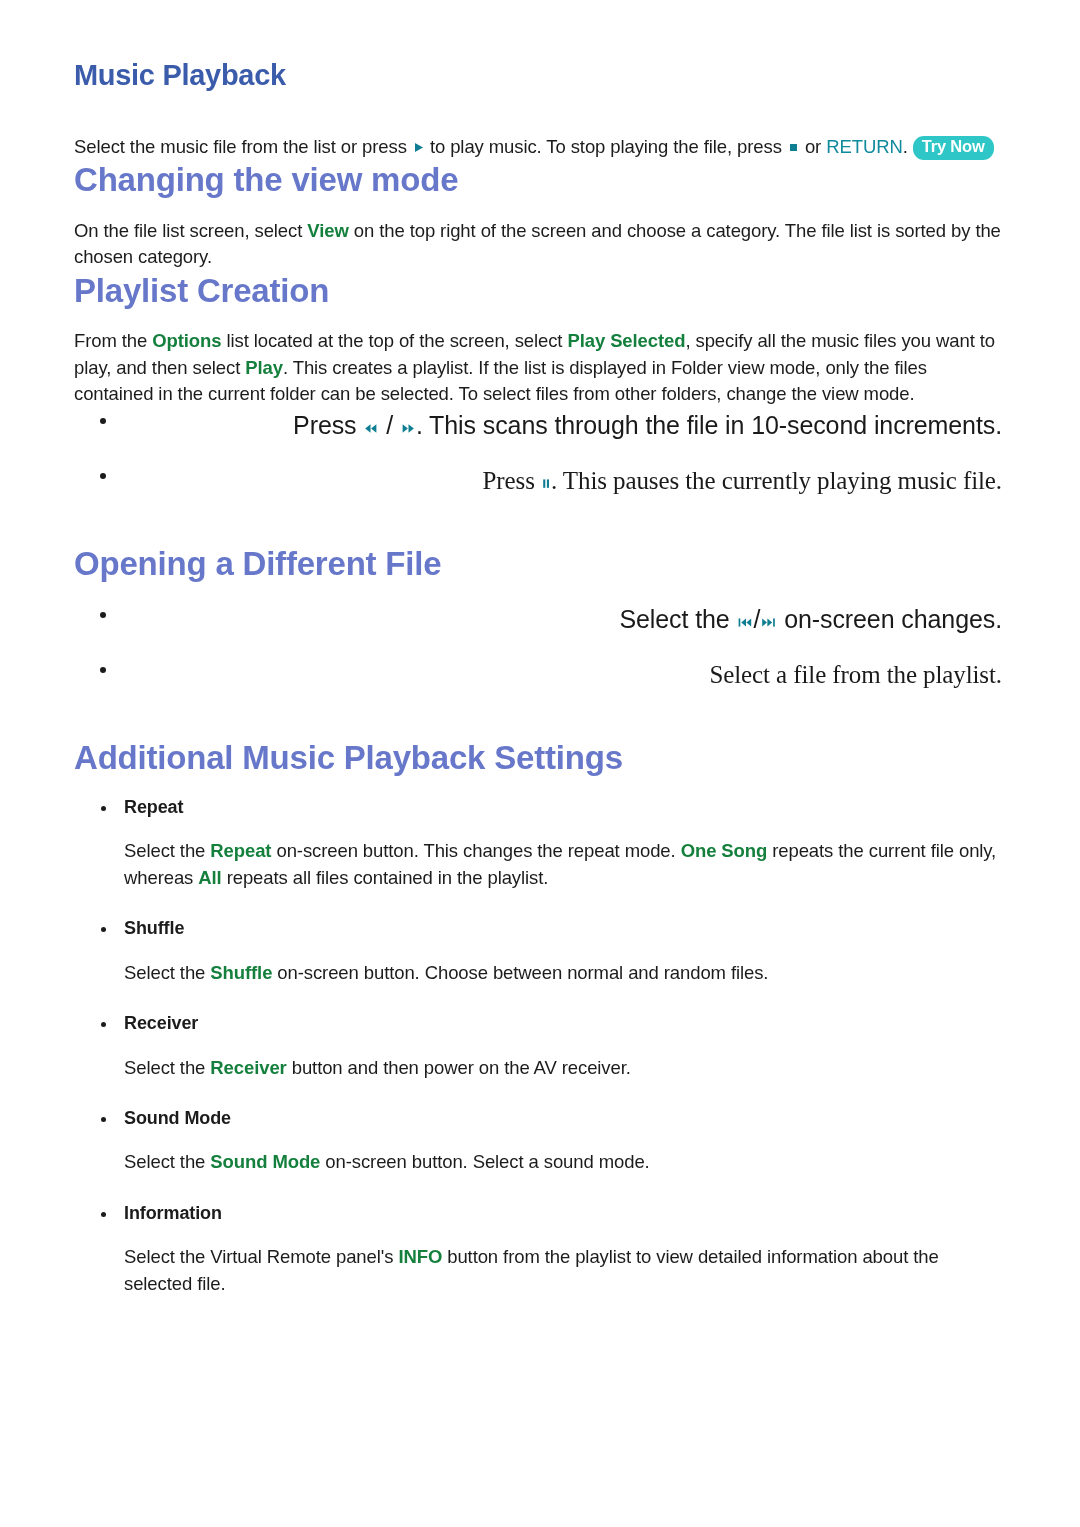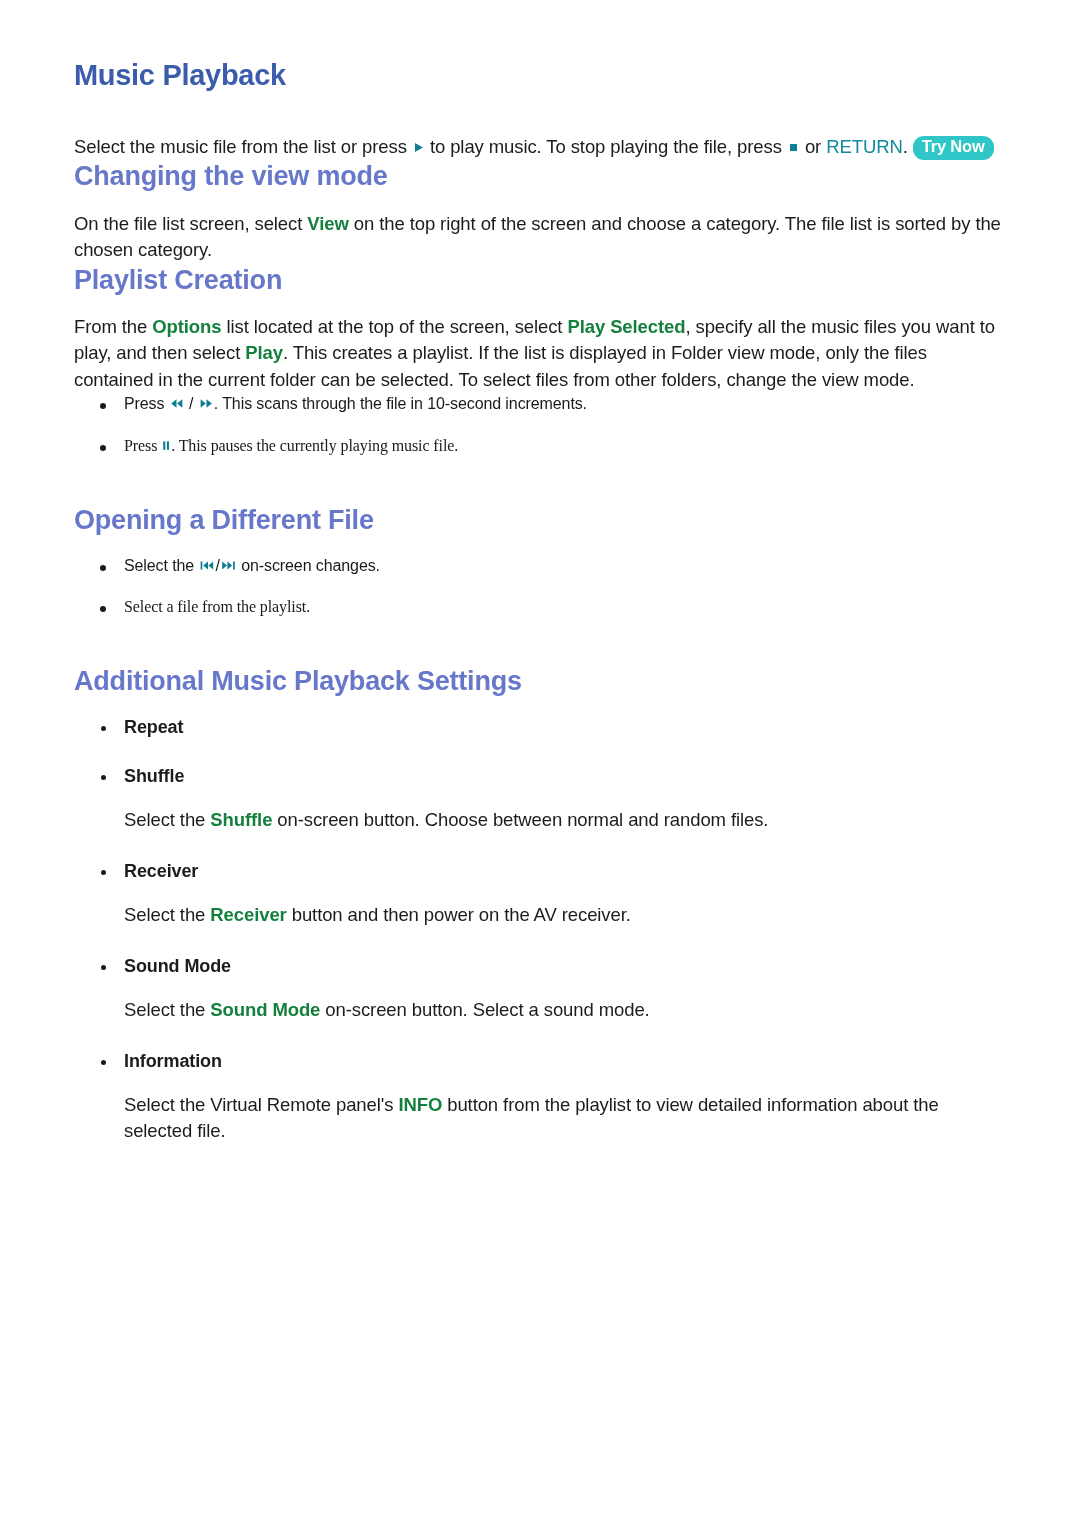--- a/index.html
+++ b/index.html
@@ -27,21 +27,21 @@
   .page-title {
     font-size: 29px;
     font-weight: bold;
     color: #3a5cab;
     letter-spacing: -0.3px;
     margin: 0 0 42px 0;
     line-height: 1.1;
   }
 
   h2.section-heading {
-    font-size: 27px;
+    font-size: 33px;
     font-weight: bold;
     color: #6777c9;
     letter-spacing: -0.2px;
     margin: 0 0 18px 0;
     line-height: 1.2;
   }
 
   
   p.body-text {
     font-size: 18.5px;
@@ -83,24 +83,25 @@
 
   
   ul.bullets {
     list-style: none;
     margin: 0;
     padding: 0;
   }
   ul.bullets > li {
     position: relative;
     padding-left: 50px;
-    font-size: 16px;
+    font-size: 25px;
     line-height: 1.43;
     margin-bottom: 19px;
     letter-spacing: -0.1px;
+    text-align: right;
   }
   ul.bullets > li:last-child { margin-bottom: 0; font-family: Liberation Serif, serif; }
   ul.bullets > li::before {
     content: "";
     position: absolute;
     left: 26px;
     top: 10px;
     width: 6px;
     height: 6px;
     border-radius: 50%;
@@ -200,20 +201,21 @@
       <li><span>Select a file from the playlist.</span></li>
     </ul>
   </section>
 
   <section>
     <h2 class="section-heading">Additional Music Playback Settings</h2>
     <ul class="settings-list">
 
       <li>
         <span class="setting-label">Repeat</span>
+        <p class="setting-desc"><span>Select the </span><span class="kw-blue">Repeat</span><span> on-screen button. This changes the repeat mode. </span><span class="kw-blue">One Song</span><span> repeats the current file only, whereas </span><span class="kw-blue">All</span><span> repeats all files contained in the playlist.</span></p>
       </li>
 
       <li>
         <span class="setting-label">Shuffle</span>
         <p class="setting-desc"><span>Select the </span><span class="kw-blue">Shuffle</span><span> on-screen button. Choose between normal and random files.</span></p>
       </li>
 
       <li>
         <span class="setting-label">Receiver</span>
         <p class="setting-desc"><span>Select the </span><span class="kw-blue">Receiver</span><span> button and then power on the AV receiver.</span></p>

